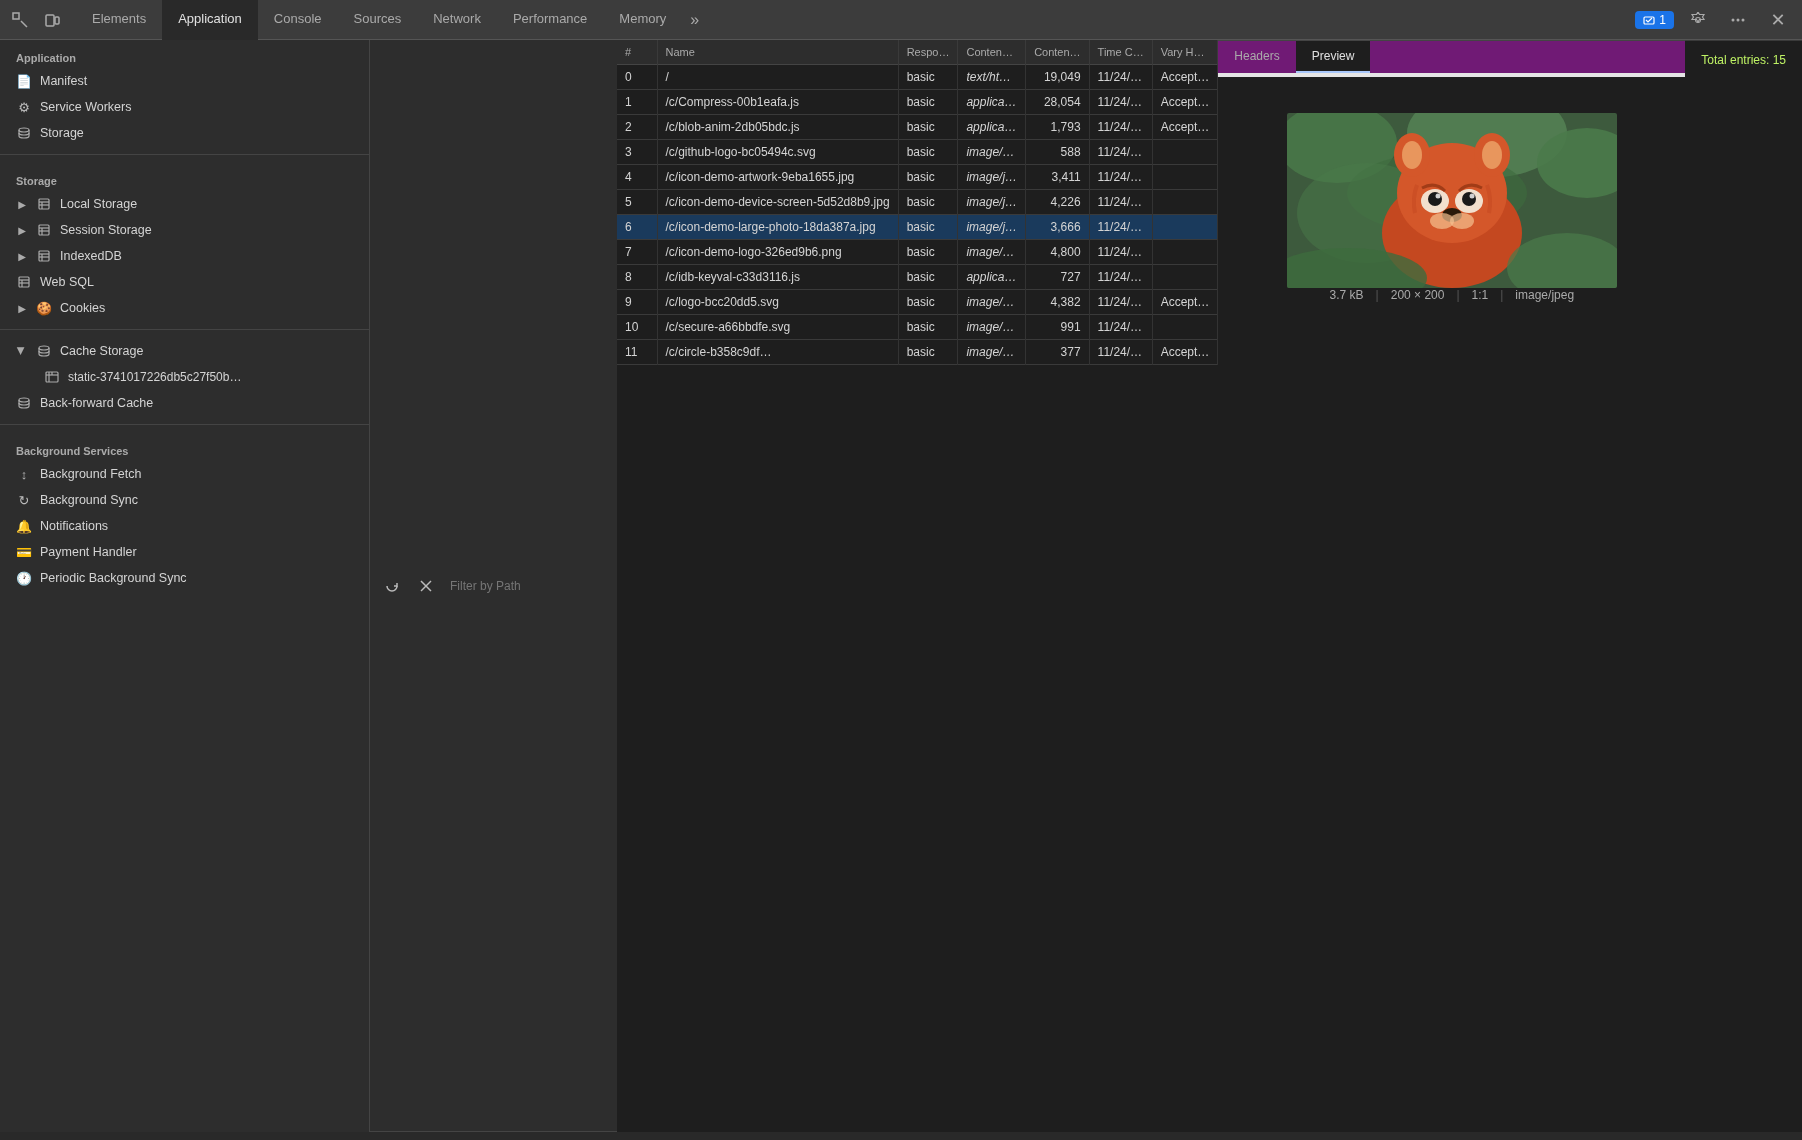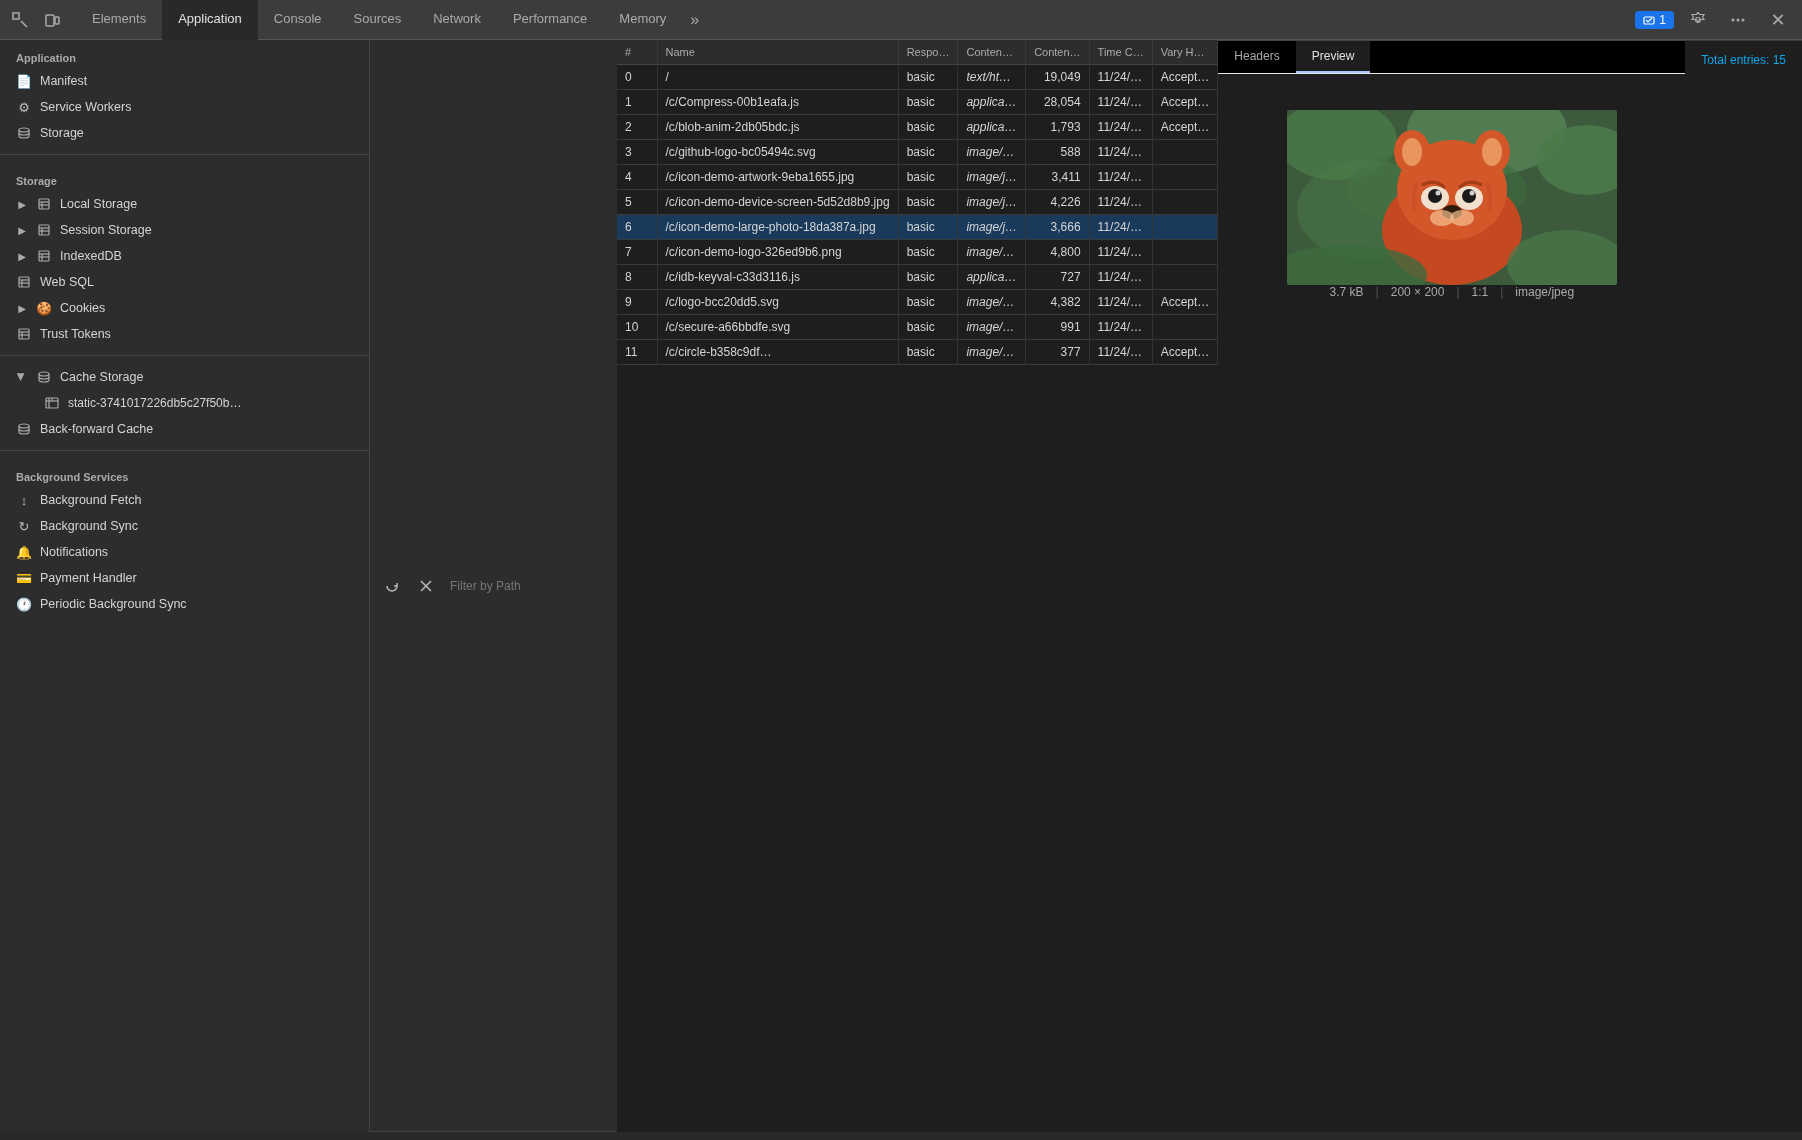--- a/index.html
+++ b/index.html
@@ -239,22 +239,22 @@
     .td-truncate { max-width: 100px; overflow: hidden; text-overflow: ellipsis; font-style: italic; }
 
     
     .preview-area {
       flex: 1;
       border-top: 1px solid #444;
       overflow: auto;
     }
     .preview-tabs {
       display: flex;
-      background: #000000;
-      border-bottom: 1px solid #e5e5e5;
+      background: #701a75;
+      border-bottom: 4px solid #e5e5e5;
     }
     .preview-tab {
       padding: 8px 16px;
       color: #aaa;
       cursor: pointer;
       font-size: 12px;
       border-bottom: 2px solid transparent;
     }
     .preview-tab.active {
       color: #e0e0e0;
@@ -280,21 +280,21 @@
       font-size: 12px;
       display: flex;
       gap: 12px;
       align-items: center;
     }
     .preview-meta-sep {
       color: #555;
     }
     .total-entries {
       padding: 12px 16px;
-      color: #0ea5e9;
+      color: #bef264;
       font-size: 12px;
       border-top: 1px solid #3a3a3a;
       background: #1e1e1e;
     }
   </style>
 </head>
 <body>
 
 <div class="top-bar">
   <div class="top-bar-icons">
@@ -425,31 +425,20 @@
       </span>
       <span>Web SQL</span>
     </div>
 
     <div class="sidebar-group">
       <span class="expand-arrow">▶</span>
       <span class="sidebar-item-icon">🍪</span>
       <span>Cookies</span>
     </div>
 
-    <div class="sidebar-item">
-      <span class="sidebar-item-icon">
-        <svg width="14" height="14" viewBox="0 0 14 14" fill="none" stroke="#aaa" stroke-width="1.2">
-          <rect x="2" y="2" width="10" height="10" rx="1"></rect>
-          <line x1="2" y1="5" x2="12" y2="5"></line>
-          <line x1="2" y1="8" x2="12" y2="8"></line>
-          <line x1="5" y1="5" x2="5" y2="12"></line>
-        </svg>
-      </span>
-      <span>Trust Tokens</span>
-    </div>
 
     <hr class="sidebar-divider">
 
 
     <div class="sidebar-group">
       <span class="expand-arrow open">▶</span>
       <span class="sidebar-item-icon">
         <svg width="14" height="14" viewBox="0 0 14 14" fill="none" stroke="#aaa" stroke-width="1.2">
           <ellipse cx="7" cy="4" rx="5" ry="2"></ellipse>
           <path d="M2 4v6c0 1.1 2.24 2 5 2s5-.9 5-2V4"></path>

